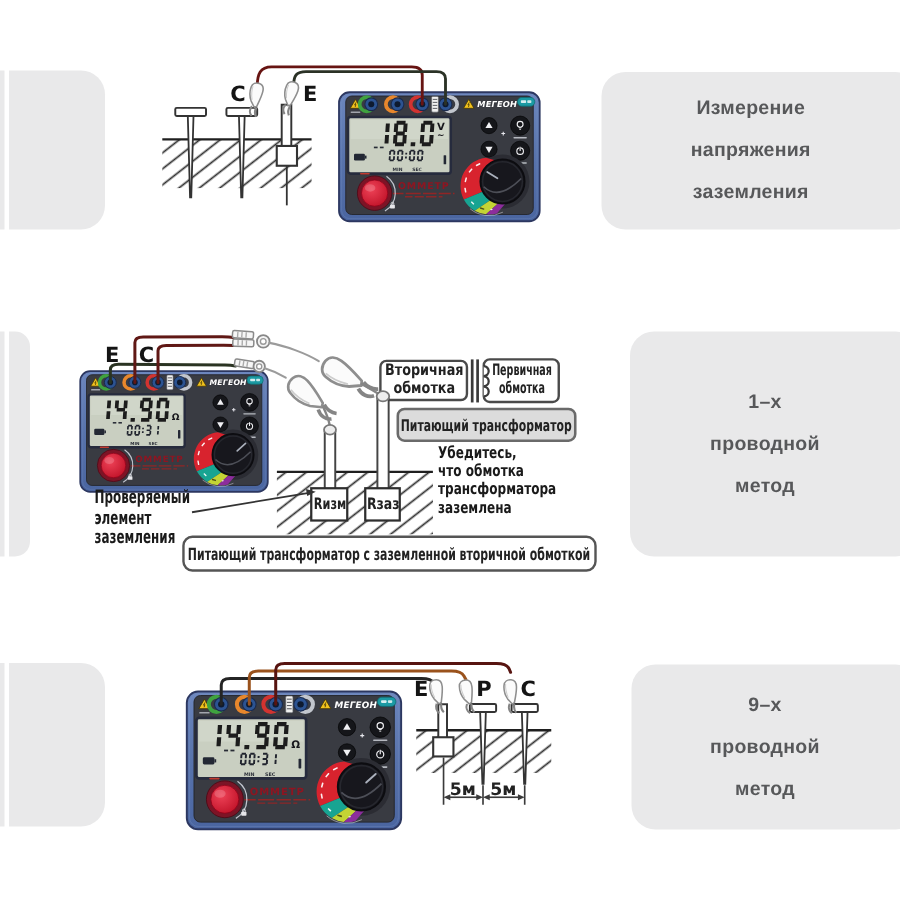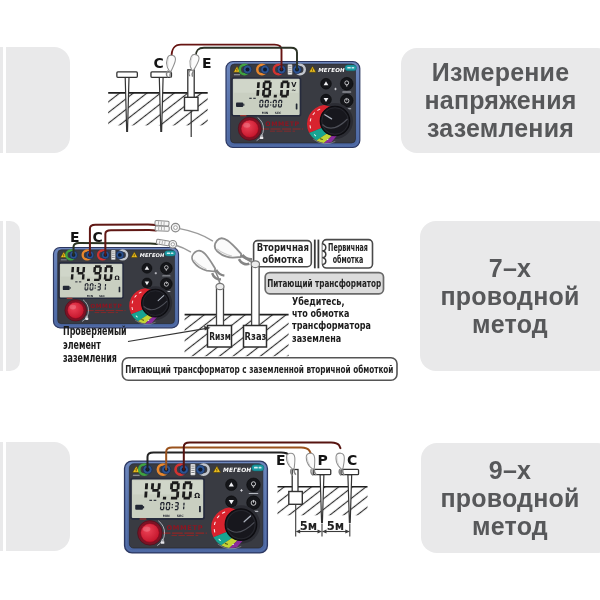--- a/index.html
+++ b/index.html
@@ -2,21 +2,21 @@
 <html><head>
 <meta charset="utf-8">
 <style>
   html,body{margin:0;padding:0;background:#ffffff;}
   #stage{position:relative;width:600px;height:600px;background:#ffffff;overflow:hidden;
          font-family:"DejaVu Sans","Liberation Sans",sans-serif;}
   .card{position:absolute;background:#e9e9ea;}
   .card-right{border-radius:16px;display:flex;align-items:center;justify-content:center;}
   .card-title{white-space:pre-line;text-align:center;color:#57585a;font-weight:bold;
               font-family:"Liberation Sans","DejaVu Sans",sans-serif;
-              font-size:25px;line-height:28px;letter-spacing:0.2px;}
+              font-size:13px;line-height:28px;letter-spacing:0.2px;}
   #scene{position:absolute;left:0;top:0;}
   .lbl{position:absolute;color:#141414;font-weight:bold;white-space:pre;}
   .probe-letter{font-size:14px;line-height:12px;}
   .boxtext{display:flex;align-items:center;justify-content:center;text-align:center;
            color:#222;}
   .cond{transform-origin:center center;}
   .condl{transform-origin:left top;}
 </style>
 </head>
 <body>
@@ -29,21 +29,21 @@
   <div class="card" style="left:5.5px;top:220.5px;width:14.5px;height:150px;border-radius:0 10px 10px 0;"></div>
   <div class="card" style="left:0;top:442px;width:3px;height:109px;"></div>
   <div class="card" style="left:5.5px;top:442px;width:64.5px;height:109px;border-radius:0 16px 16px 0;"></div>
 
   <div class="card card-right" style="left:401px;top:47.5px;width:212px;height:105px;">
     <div class="card-title" style="padding-right:13px;">Измерение
 напряжения
 заземления</div>
   </div>
   <div class="card card-right" style="left:420px;top:221px;width:193px;height:150px;">
-    <div class="card-title" style="padding-right:13px;">7–х
+    <div class="card-title" style="padding-right:13px;">1–х
 проводной
 метод</div>
   </div>
   <div class="card card-right" style="left:420.5px;top:443px;width:192px;height:110px;">
     <div class="card-title" style="padding-right:13px;">9–х
 проводной
 метод</div>
   </div>
 
   <svg id="scene" width="600" height="600" viewBox="0 0 600 600">

